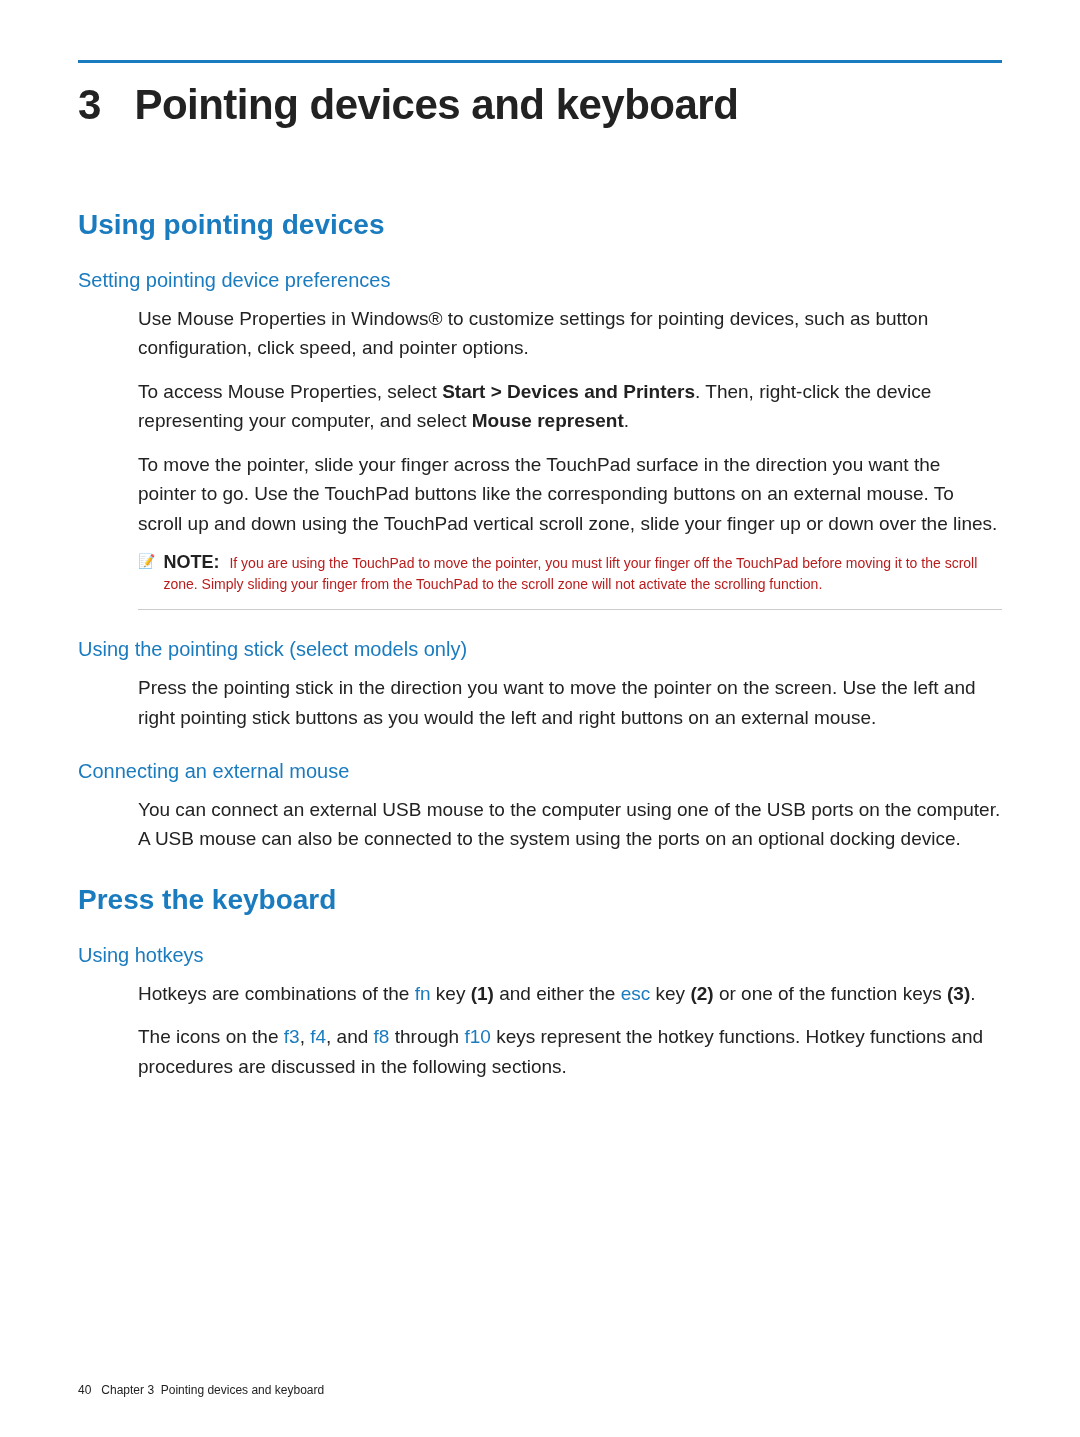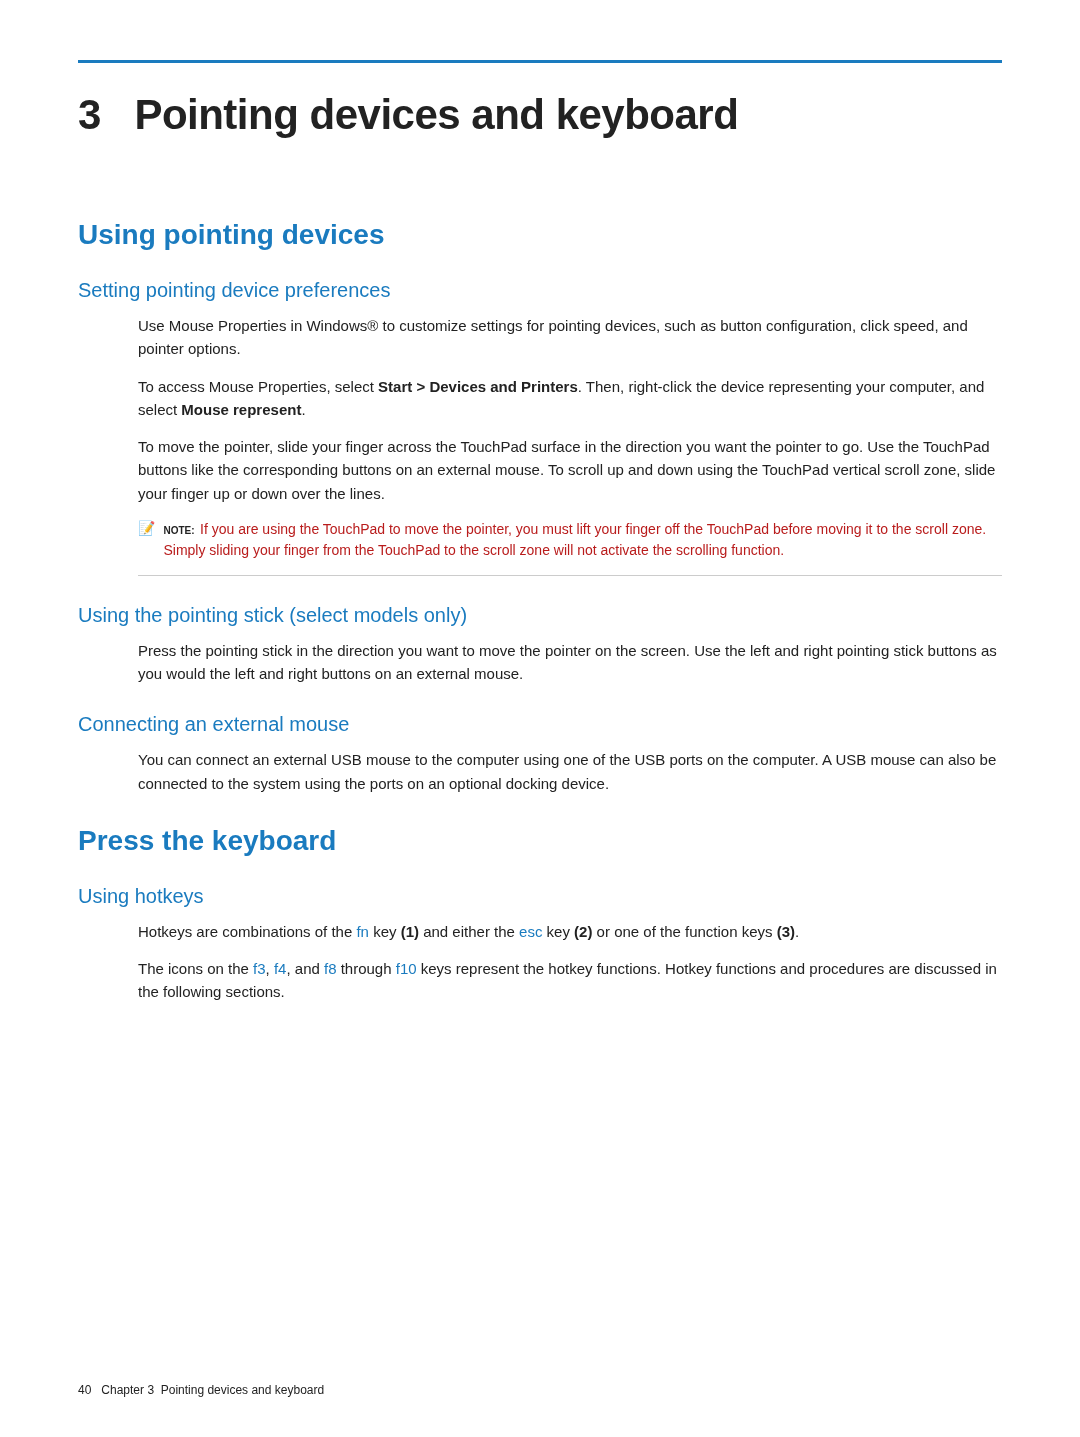--- a/index.html
+++ b/index.html
@@ -21,21 +21,21 @@
     .page {
       width: 1080px;
       min-height: 1437px;
       background: #ffffff;
       padding: 60px 78px 80px 78px;
       position: relative;
     }
 
     .chapter-header {
       border-top: 3px solid #1a7bbf;
-      padding-top: 28px;
+      padding-top: 18px;
       margin-bottom: 80px;
     }
 
     .chapter-title {
       font-size: 42px;
       font-weight: bold;
       color: #222222;
       letter-spacing: -0.5px;
     }
 
@@ -53,21 +53,21 @@
       color: #1a7bbf;
       margin-bottom: 12px;
       margin-top: 28px;
     }
 
     .body-text {
       margin-left: 60px;
       margin-bottom: 14px;
       line-height: 1.55;
       color: #222222;
-      font-size: 15px;
+      font-size: 19px;
     }
 
     .note-box {
       margin-left: 60px;
       margin-bottom: 14px;
       display: flex;
       flex-direction: row;
       align-items: flex-start;
       border-bottom: 1px solid #cccccc;
       padding-bottom: 14px;
@@ -77,21 +77,21 @@
       font-size: 14px;
       margin-right: 8px;
       margin-top: 1px;
       white-space: nowrap;
       flex-shrink: 0;
     }
 
     .note-label {
       font-weight: bold;
       color: #222222;
-      font-size: 10px;
+      font-size: 18px;
     }
 
     .note-text {
       font-size: 14px;
       line-height: 1.5;
       color: #b91c1c;
     }
 
     .link-blue {
       color: #1a7bbf;

